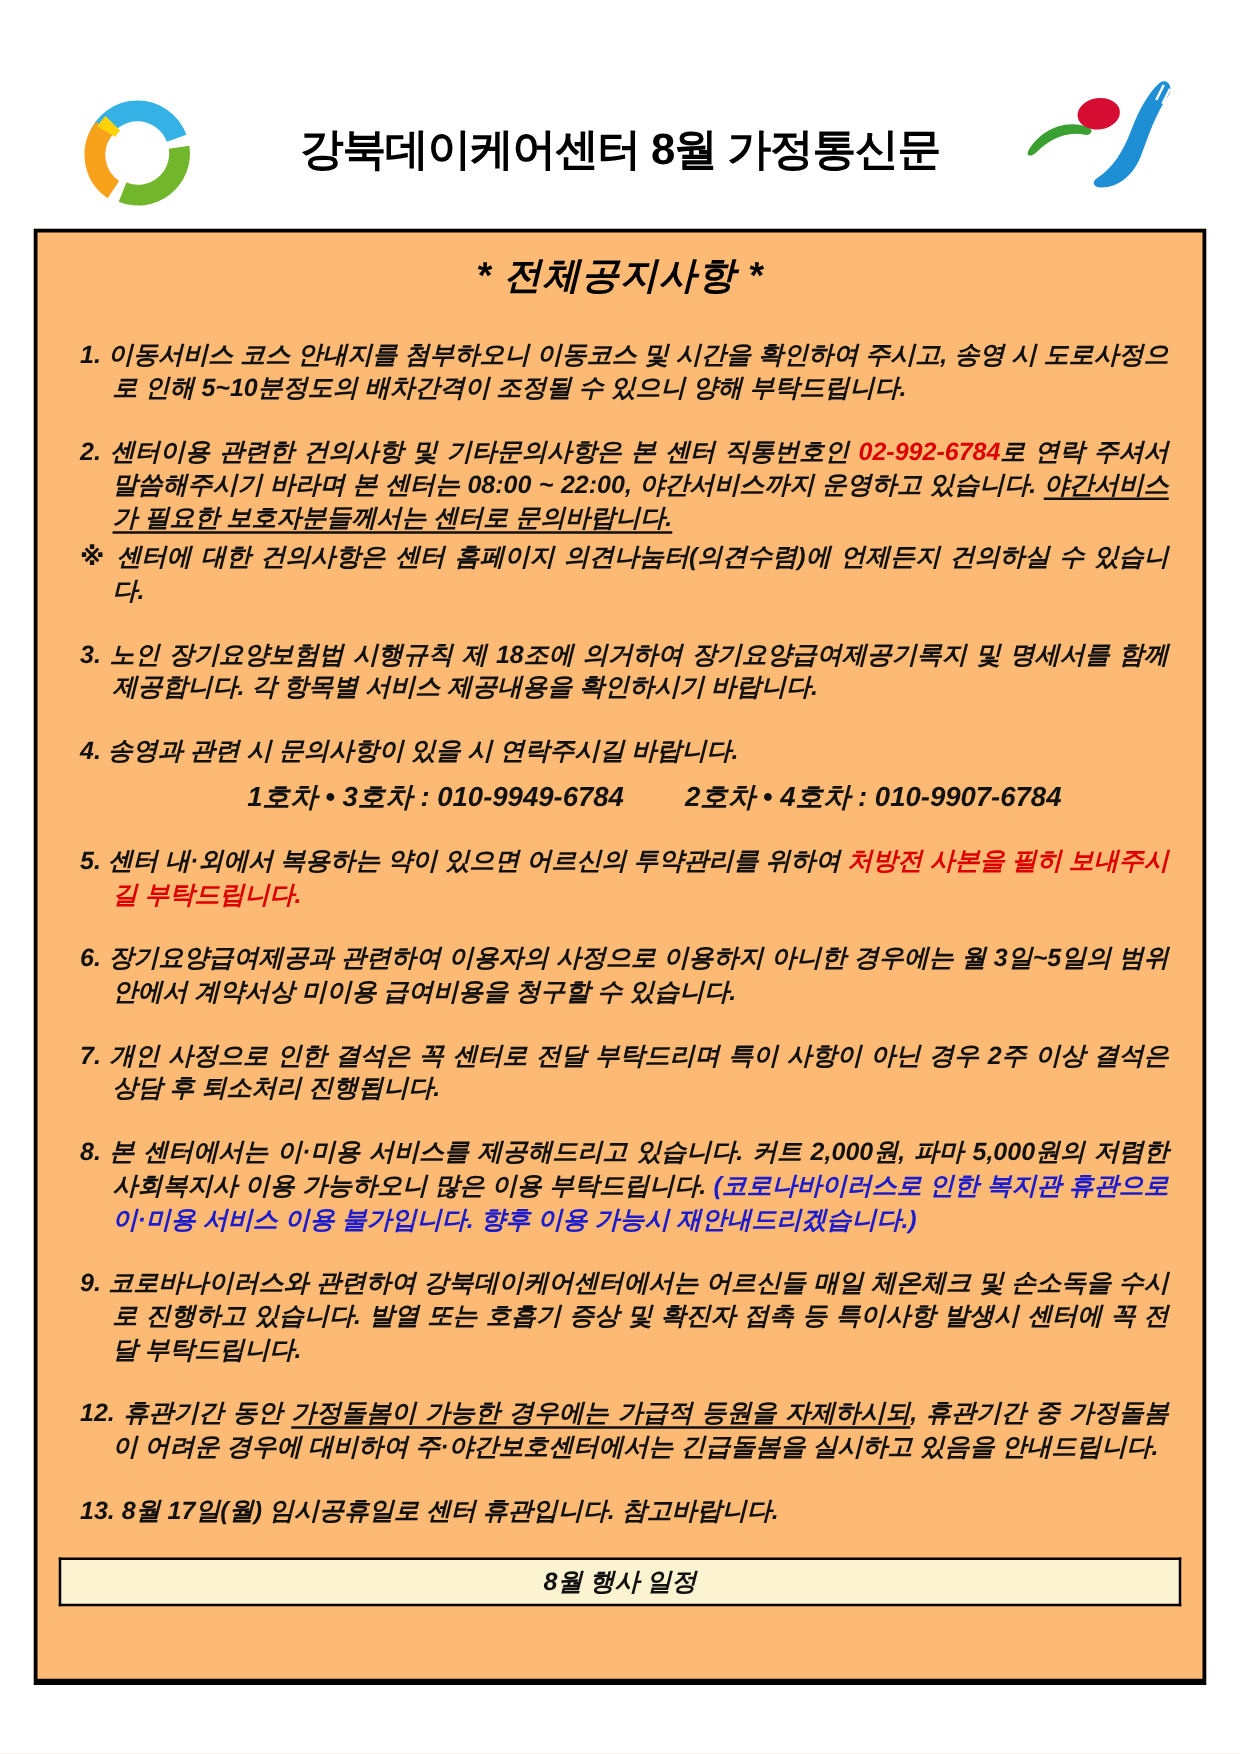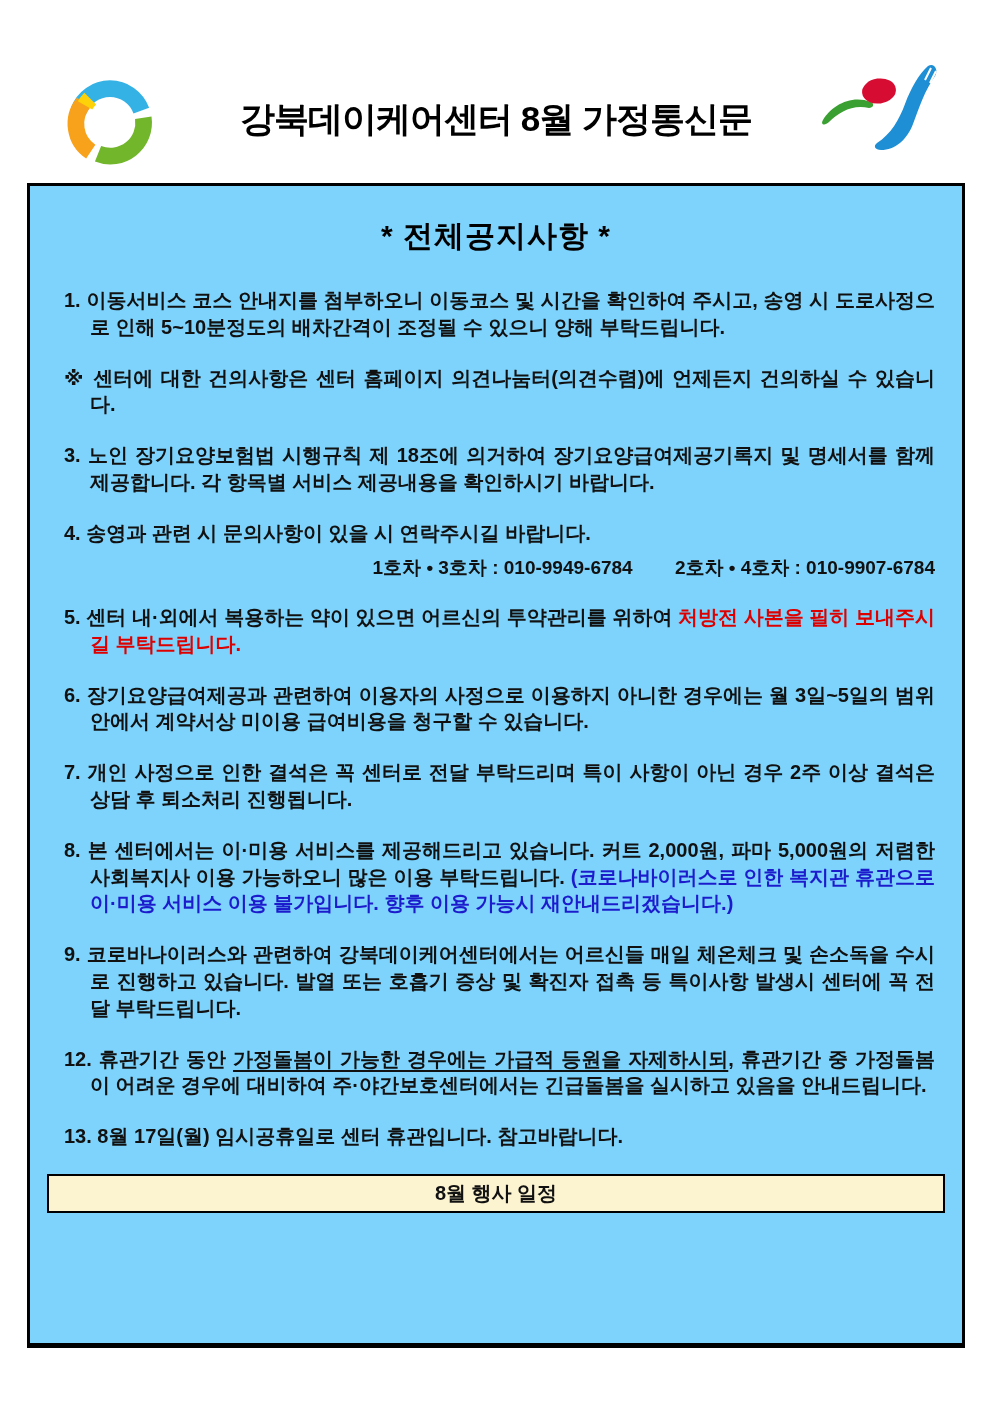--- a/index.html
+++ b/index.html
@@ -16,39 +16,39 @@
   .logo-right{position:absolute;left:815px;top:58px;width:140px;height:118px;}
   .page-title{
     position:absolute;left:0;right:0;top:96px;margin:0;
     text-align:center;font-size:35px;letter-spacing:-1px;color:#000;
   }
 
   
   .notice-box{
     position:absolute;left:27px;top:183px;width:938px;height:1165px;
     border:3px solid #000;border-bottom-width:5px;box-sizing:border-box;
-    padding:16px 17px;background:#7dd3fc;
+    padding:0 17px;background:#fdba74;font-style:italic;
   }
   .notice-title{
     margin:14px 0 30px 0;text-align:center;font-size:30px;letter-spacing:1px;color:#000;
   }
   .item{
     margin:0 10px 24px 17px;
     padding-left:26px;text-indent:-26px;
     font-size:20px;line-height:1.34;
     text-align:justify;word-break:break-all;
   }
   .item.no-gap{margin-bottom:4px;}
   .item .marker{display:inline;}
   .seg-red{color:#dd0000;}
   .seg-blue{color:#1c1ccd;}
   .seg-underline{text-decoration:underline;text-decoration-thickness:2px;text-underline-offset:4px;}
   .subline{
     text-indent:0;padding-left:22px;margin-top:8px;
-    white-space:pre-wrap;text-align:right;font-size:19px;
+    white-space:pre-wrap;text-align:center;font-size:22px;
   }
 
   
   .schedule{
     width:100%;border-collapse:collapse;margin-top:4px;
     font-size:20px;
   }
   .schedule th,.schedule td{
     border:2px solid #000;text-align:center;padding:4px 6px;
   }
@@ -80,20 +80,21 @@
         <path d="M116 10 L110 22 M121 13 L115 25 M126 17 L119 29" stroke="#ffffff" stroke-width="2" fill="none"></path>
       </svg>
     </div>
   </div>
 
   <div class="notice-box">
     <h2 class="notice-title">* 전체공지사항 *</h2>
 
     <div id="items">
         <div class="item"><span class="marker">1. </span><span>이동서비스 코스 안내지를 첨부하오니 이동코스 및 시간을 확인하여 주시고, 송영 시 도로사정으로 인해 5~10분정도의 배차간격이 조정될 수 있으니 양해 부탁드립니다.</span></div>
+        <div class="item no-gap"><span class="marker">2. </span><span>센터이용 관련한 건의사항 및 기타문의사항은 본 센터 직통번호인 </span><span class="seg-red">02-992-6784</span><span>로 연락 주셔서 말씀해주시기 바라며 본 센터는 08:00 ~ 22:00, 야간서비스까지 운영하고 있습니다. </span><span class="seg-underline">야간서비스가 필요한 보호자분들께서는 센터로 문의바랍니다.</span></div>
         <div class="item"><span class="marker">※ </span><span>센터에 대한 건의사항은 센터 홈페이지 의견나눔터(의견수렴)에 언제든지 건의하실 수 있습니다.</span></div>
         <div class="item"><span class="marker">3. </span><span>노인 장기요양보험법 시행규칙 제 18조에 의거하여 장기요양급여제공기록지 및 명세서를 함께 제공합니다. 각 항목별 서비스 제공내용을 확인하시기 바랍니다.</span></div>
         <div class="item"><span class="marker">4. </span><span>송영과 관련 시 문의사항이 있을 시 연락주시길 바랍니다.</span><div class="subline">1호차 • 3호차 : 010-9949-6784        2호차 • 4호차 : 010-9907-6784</div></div>
         <div class="item"><span class="marker">5. </span><span>센터 내·외에서 복용하는 약이 있으면 어르신의 투약관리를 위하여 </span><span class="seg-red">처방전 사본을 필히 보내주시길 부탁드립니다.</span></div>
         <div class="item"><span class="marker">6. </span><span>장기요양급여제공과 관련하여 이용자의 사정으로 이용하지 아니한 경우에는 월 3일~5일의 범위 안에서 계약서상 미이용 급여비용을 청구할 수 있습니다.</span></div>
         <div class="item"><span class="marker">7. </span><span>개인 사정으로 인한 결석은 꼭 센터로 전달 부탁드리며 특이 사항이 아닌 경우 2주 이상 결석은 상담 후 퇴소처리 진행됩니다.</span></div>
         <div class="item"><span class="marker">8. </span><span>본 센터에서는 이·미용 서비스를 제공해드리고 있습니다. 커트 2,000원, 파마 5,000원의 저렴한 사회복지사 이용 가능하오니 많은 이용 부탁드립니다. </span><span class="seg-blue">(코로나바이러스로 인한 복지관 휴관으로 이·미용 서비스 이용 불가입니다. 향후 이용 가능시 재안내드리겠습니다.)</span></div>
         <div class="item"><span class="marker">9. </span><span>코로바나이러스와 관련하여 강북데이케어센터에서는 어르신들 매일 체온체크 및 손소독을 수시로 진행하고 있습니다. 발열 또는 호흡기 증상 및 확진자 접촉 등 특이사항 발생시 센터에 꼭 전달 부탁드립니다.</span></div>
         <div class="item"><span class="marker">12. </span><span>휴관기간 동안 </span><span class="seg-underline">가정돌봄이 가능한 경우에는 가급적 등원을 자제하시되</span><span>, 휴관기간 중 가정돌봄이 어려운 경우에 대비하여 주·야간보호센터에서는 긴급돌봄을 실시하고 있음을 안내드립니다.</span></div>
         <div class="item"><span class="marker">13. </span><span>8월 17일(월) 임시공휴일로 센터 휴관입니다. 참고바랍니다.</span></div>

